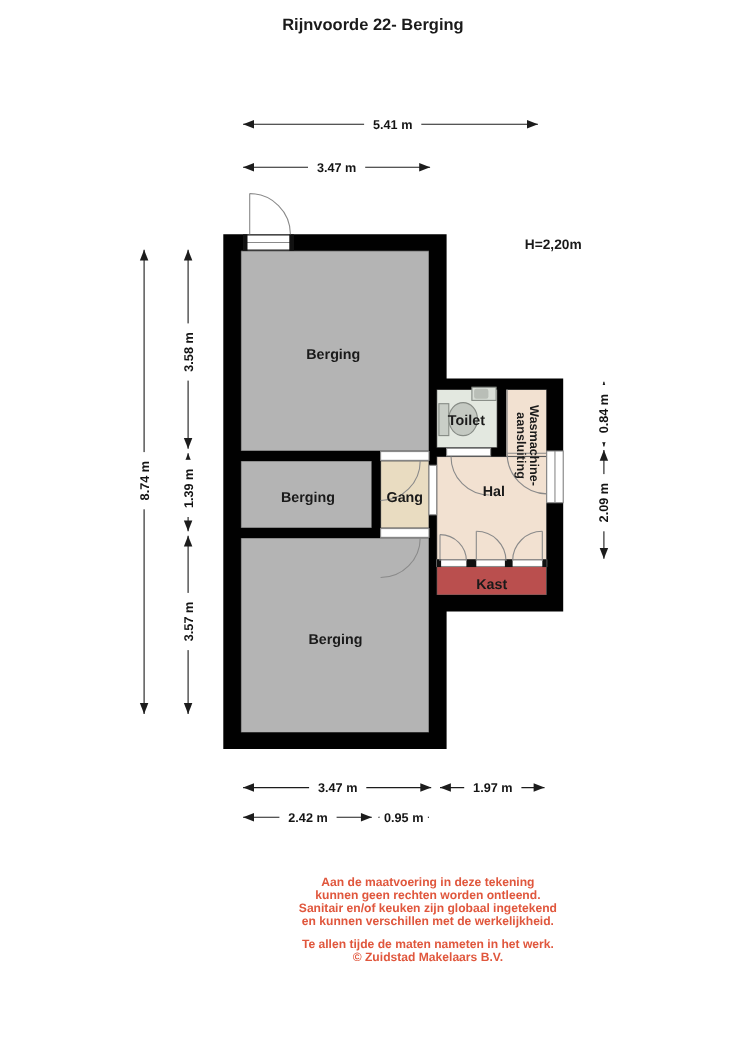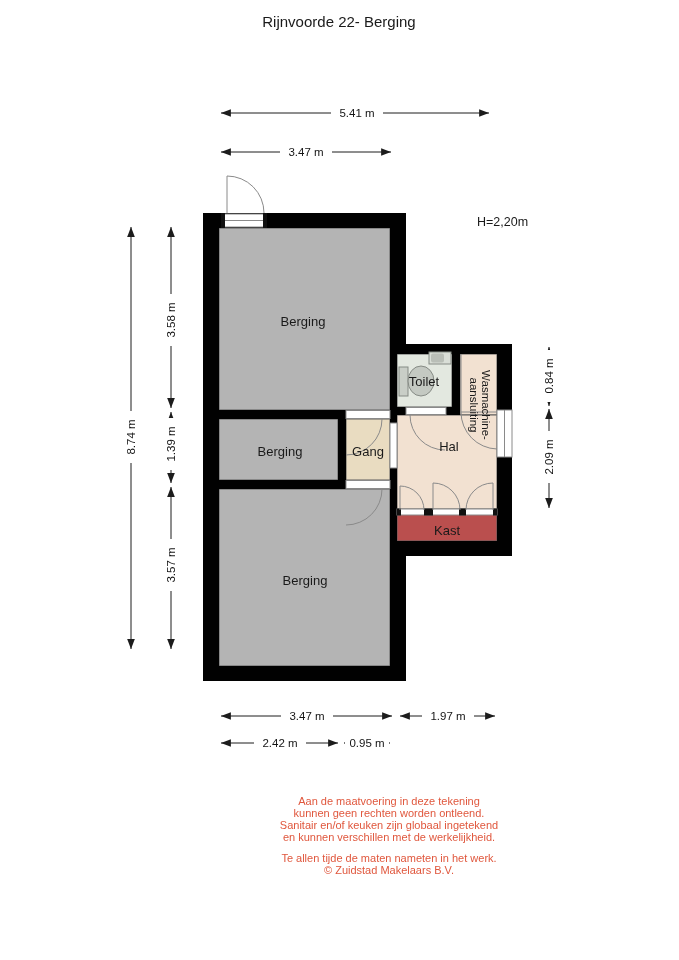--- a/index.html
+++ b/index.html
@@ -1,17 +1,17 @@
 <!DOCTYPE html>
 <html><head>
 <meta charset="utf-8">
 <style>
   html,body{margin:0;padding:0;background:#ffffff;}
   .page{position:relative;width:679px;height:960px;background:#ffffff;overflow:hidden;
-        font-family:"Liberation Sans", sans-serif;}
+        font-family:"Liberation Sans", sans-serif;font-weight:bold;}
   svg{display:block;}
   .title-text{font-size:15px;fill:#1a1a1a;}
   .h-label{font-size:12.5px;fill:#1a1a1a;}
   .room-label{font-size:13px;fill:#1a1a1a;}
   .room-label-small{font-size:11.5px;fill:#1a1a1a;}
   .dim-label{font-size:11.5px;fill:#141414;}
   .dim-line{stroke:#1c1c1c;stroke-width:1;marker-start:url(#dimarrow);marker-end:url(#dimarrow);}
   .label-bg{fill:#ffffff;}
   .room{stroke:#5d5d5d;stroke-width:1;}
   .thresh{fill:#ffffff;stroke:#8a8a8a;stroke-width:1;}

